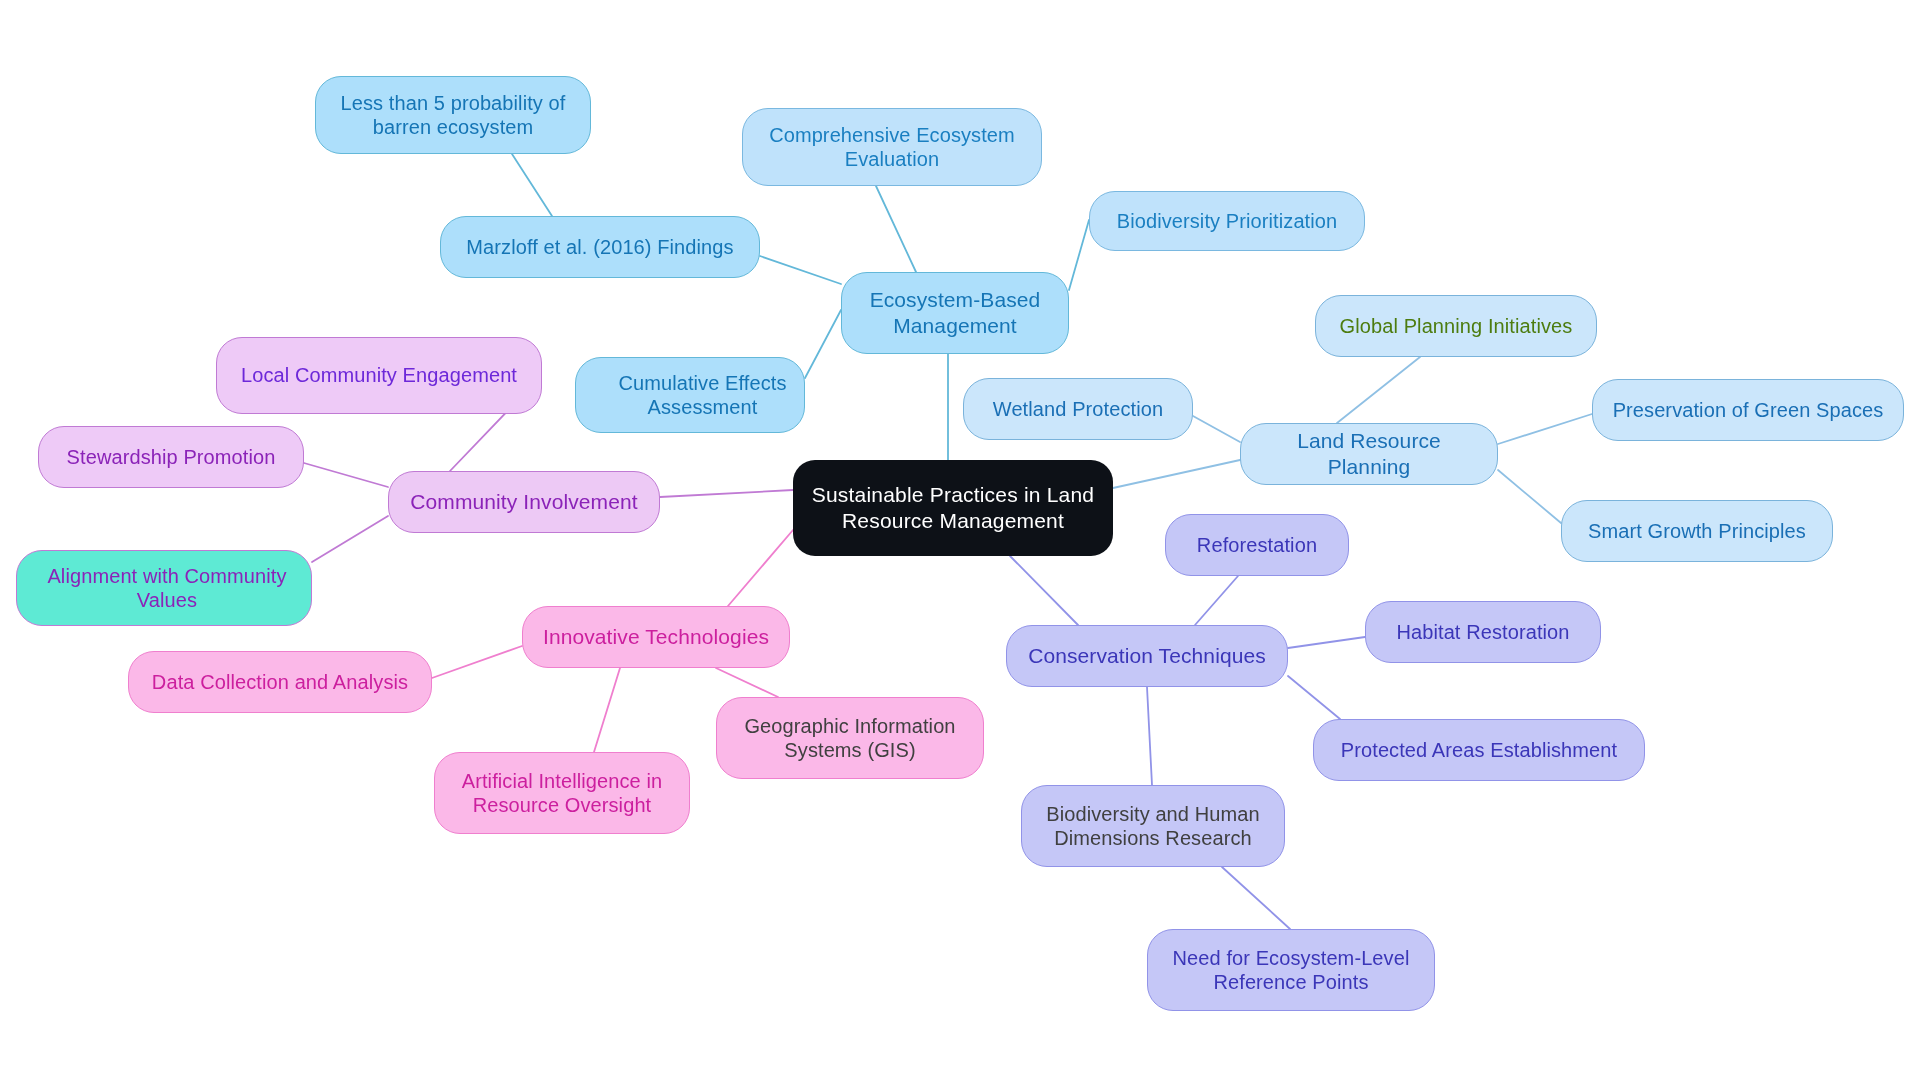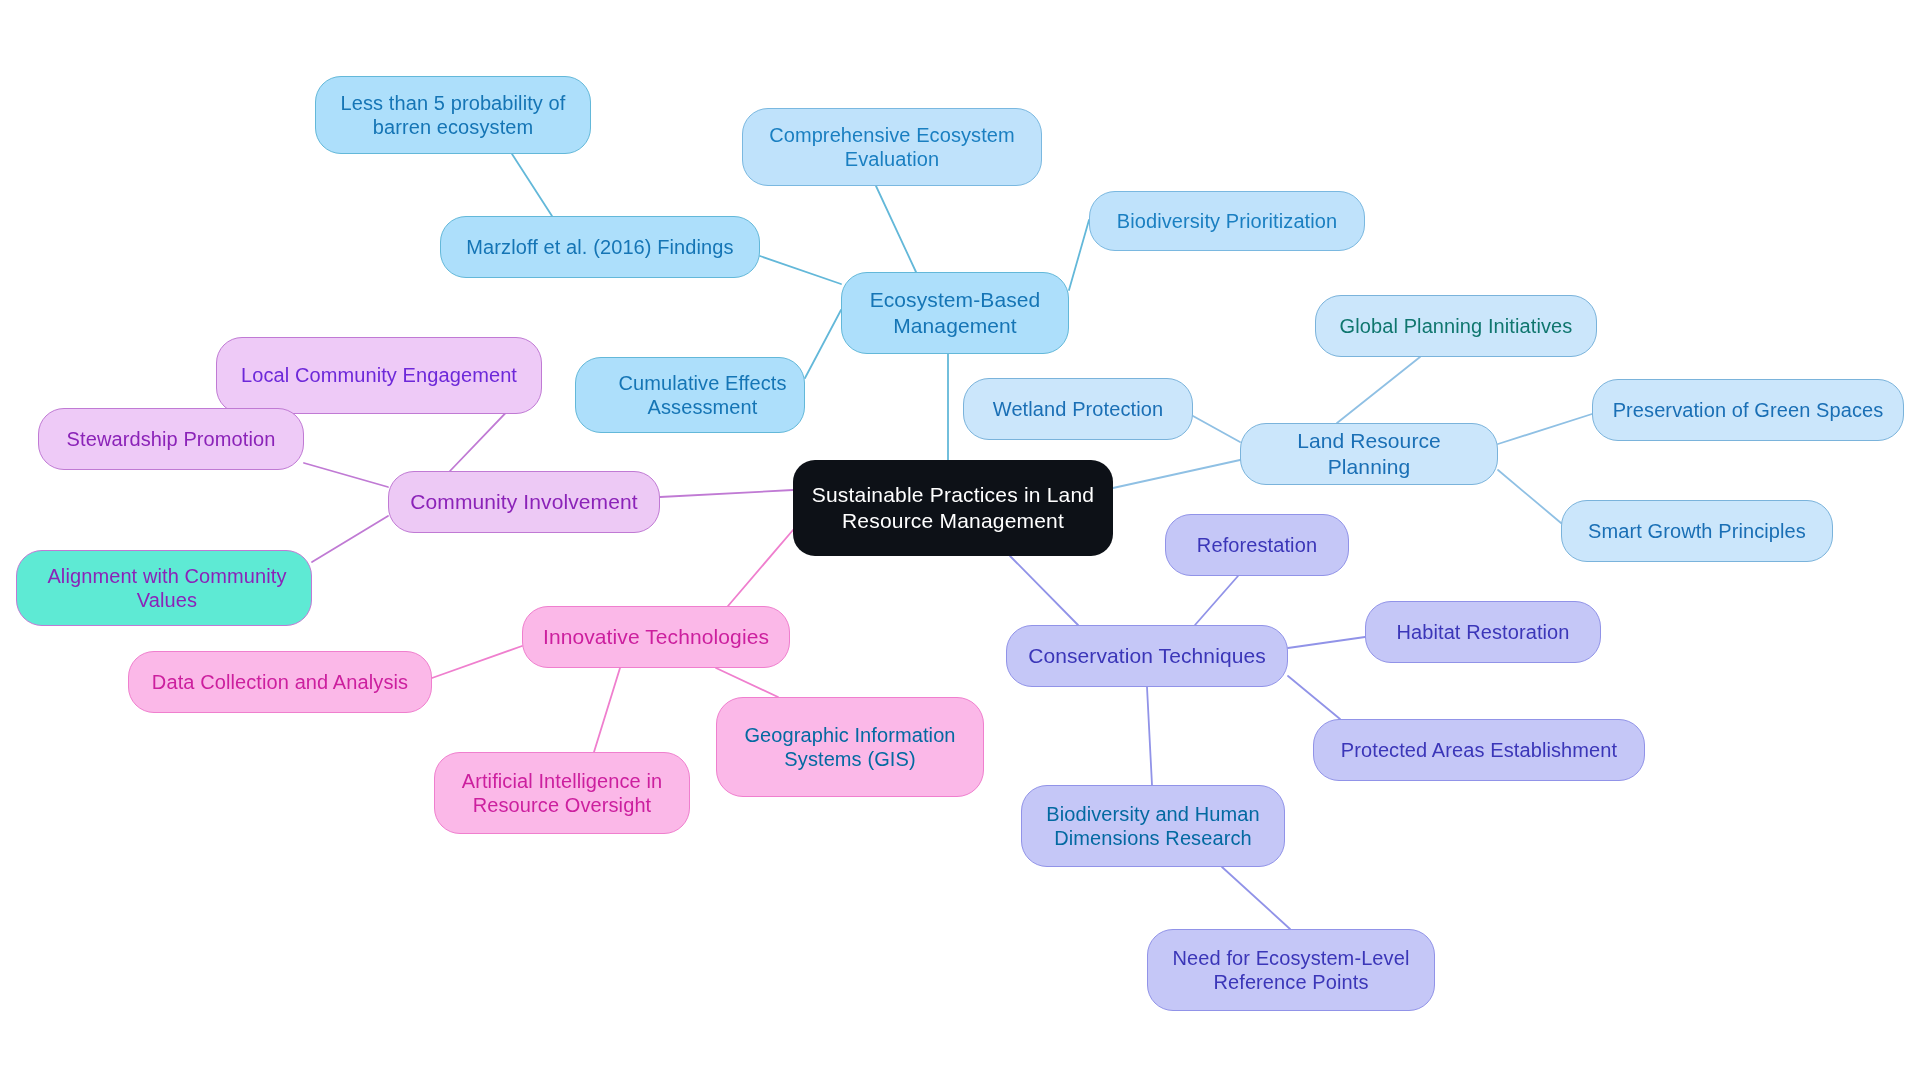--- a/index.html
+++ b/index.html
@@ -95,34 +95,34 @@
       <div class="node lvl2" style="left: 1089px; top: 191px; width: 276px; height: 60px; background: rgb(191, 226, 251); color: rgb(26, 127, 193); border-color: rgb(122, 184, 224);"><span>Biodiversity Prioritization</span></div>
       <div class="node lvl2" style="left: 575px; top: 357px; width: 230px; height: 76px; background: rgb(173, 223, 251); color: rgb(21, 117, 181); border-color: rgb(99, 184, 217); padding-left: 39px;"><span>Cumulative Effects
 Assessment</span></div>
       <div class="node lvl2" style="left: 440px; top: 216px; width: 320px; height: 62px; background: rgb(173, 223, 251); color: rgb(21, 117, 181); border-color: rgb(99, 184, 217);"><span>Marzloff et al. (2016) Findings</span></div>
       <div class="node lvl2" style="left: 315px; top: 76px; width: 276px; height: 78px; background: rgb(173, 223, 251); color: rgb(21, 117, 181); border-color: rgb(99, 184, 217);"><span>Less than 5 probability of
 barren ecosystem</span></div>
       <div class="node lvl1" style="left: 1240px; top: 423px; width: 258px; height: 62px; background: rgb(203, 230, 251); color: rgb(26, 111, 181); border-color: rgb(122, 179, 219);"><span>Land Resource Planning</span></div>
       <div class="node lvl1" style="left: 1006px; top: 625px; width: 282px; height: 62px; background: rgb(197, 199, 247); color: rgb(59, 54, 184); border-color: rgb(145, 147, 232);"><span>Conservation Techniques</span></div>
       <div class="node lvl1" style="left: 388px; top: 471px; width: 272px; height: 62px; background: rgb(237, 201, 245); color: rgb(139, 35, 184); border-color: rgb(192, 122, 212);"><span>Community Involvement</span></div>
       <div class="node lvl1" style="left: 522px; top: 606px; width: 268px; height: 62px; background: rgb(251, 184, 232); color: rgb(204, 31, 158); border-color: rgb(239, 127, 206);"><span>Innovative Technologies</span></div>
-      <div class="node lvl2" style="left: 1315px; top: 295px; width: 282px; height: 62px; background: rgb(203, 230, 251); color: #0f766e; border-color: rgb(122, 179, 219);"><span>Global Planning Initiatives</span></div>
+      <div class="node lvl2" style="left: 1315px; top: 295px; width: 282px; height: 62px; background: rgb(203, 230, 251); color: #4d7c0f; border-color: rgb(122, 179, 219);"><span>Global Planning Initiatives</span></div>
       <div class="node lvl2" style="left: 1592px; top: 379px; width: 312px; height: 62px; background: rgb(203, 230, 251); color: rgb(26, 111, 181); border-color: rgb(122, 179, 219);"><span>Preservation of Green Spaces</span></div>
       <div class="node lvl2" style="left: 1561px; top: 500px; width: 272px; height: 62px; background: rgb(203, 230, 251); color: rgb(26, 111, 181); border-color: rgb(122, 179, 219);"><span>Smart Growth Principles</span></div>
       <div class="node lvl2" style="left: 963px; top: 378px; width: 230px; height: 62px; background: rgb(203, 230, 251); color: rgb(26, 111, 181); border-color: rgb(122, 179, 219);"><span>Wetland Protection</span></div>
       <div class="node lvl2" style="left: 1165px; top: 514px; width: 184px; height: 62px; background: rgb(197, 199, 247); color: rgb(59, 54, 184); border-color: rgb(145, 147, 232);"><span>Reforestation</span></div>
       <div class="node lvl2" style="left: 1365px; top: 601px; width: 236px; height: 62px; background: rgb(197, 199, 247); color: rgb(59, 54, 184); border-color: rgb(145, 147, 232);"><span>Habitat Restoration</span></div>
       <div class="node lvl2" style="left: 1313px; top: 719px; width: 332px; height: 62px; background: rgb(197, 199, 247); color: rgb(59, 54, 184); border-color: rgb(145, 147, 232);"><span>Protected Areas Establishment</span></div>
-      <div class="node lvl2" style="left: 1021px; top: 785px; width: 264px; height: 82px; background: rgb(197, 199, 247); color: #0369a1; border-color: rgb(145, 147, 232);"><span>Biodiversity and Human
+      <div class="node lvl2" style="left: 1021px; top: 785px; width: 264px; height: 82px; background: rgb(197, 199, 247); color: #404040; border-color: rgb(145, 147, 232);"><span>Biodiversity and Human
 Dimensions Research</span></div>
       <div class="node lvl2" style="left: 1147px; top: 929px; width: 288px; height: 82px; background: rgb(197, 199, 247); color: rgb(59, 54, 184); border-color: rgb(145, 147, 232);"><span>Need for Ecosystem-Level
 Reference Points</span></div>
       <div class="node lvl2" style="left: 216px; top: 337px; width: 326px; height: 77px; background: rgb(238, 202, 247); color: #6d28d9; border-color: rgb(192, 122, 212);"><span>Local Community Engagement</span></div>
-      <div class="node lvl2" style="left: 38px; top: 408px; width: 266px; height: 62px; background: rgb(238, 202, 247); color: rgb(139, 35, 184); border-color: rgb(192, 122, 212);"><span>Stewardship Promotion</span></div>
+      <div class="node lvl2" style="left: 38px; top: 426px; width: 266px; height: 62px; background: rgb(238, 202, 247); color: rgb(139, 35, 184); border-color: rgb(192, 122, 212);"><span>Stewardship Promotion</span></div>
       <div class="node lvl2" style="left: 16px; top: 550px; width: 296px; height: 76px; background: #5eead4; color: rgb(139, 35, 184); border-color: rgb(192, 122, 212); padding-left: 20px;"><span>Alignment with Community
 Values</span></div>
       <div class="node lvl2" style="left: 128px; top: 651px; width: 304px; height: 62px; background: rgb(251, 184, 232); color: rgb(204, 31, 158); border-color: rgb(239, 127, 206);"><span>Data Collection and Analysis</span></div>
       <div class="node lvl2" style="left: 434px; top: 752px; width: 256px; height: 82px; background: rgb(251, 184, 232); color: rgb(204, 31, 158); border-color: rgb(239, 127, 206);"><span>Artificial Intelligence in
 Resource Oversight</span></div>
-      <div class="node lvl2" style="left: 716px; top: 697px; width: 268px; height: 100px; background: rgb(251, 184, 232); color: #0369a1; border-color: rgb(239, 127, 206); border-radius: 27px;"><span>Geographic Information
+      <div class="node lvl2" style="left: 716px; top: 697px; width: 268px; height: 82px; background: rgb(251, 184, 232); color: #404040; border-color: rgb(239, 127, 206);"><span>Geographic Information
 Systems (GIS)</span></div>
     </div>
 </div>
 
 </body></html>

